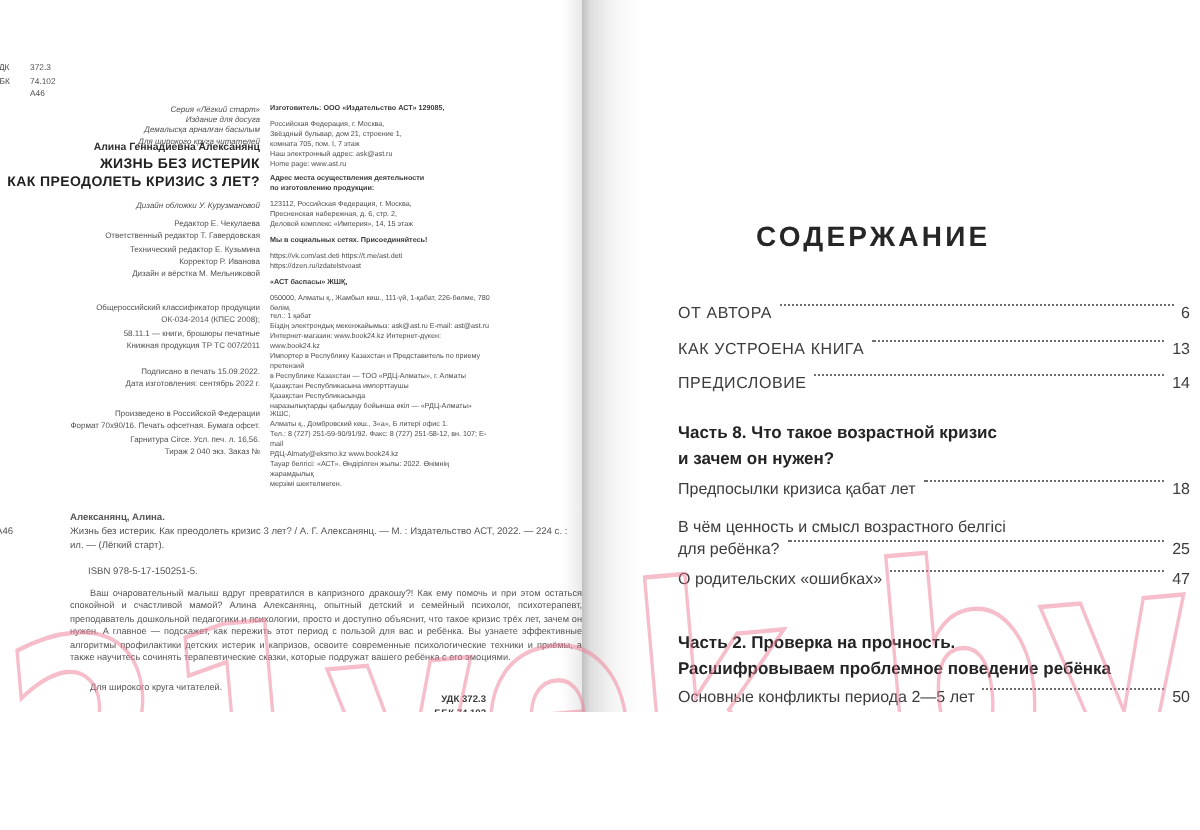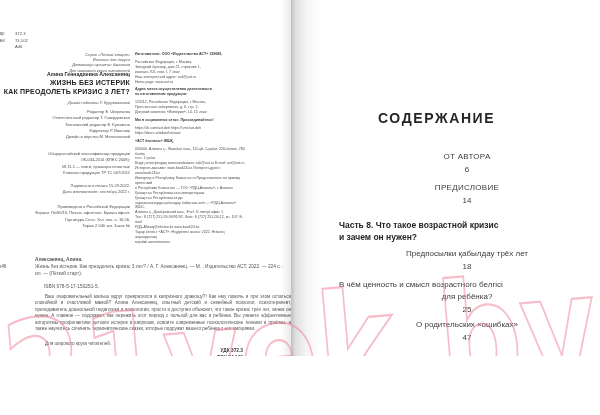--- a/index.html
+++ b/index.html
@@ -26,21 +26,21 @@
   
   .udk{display:grid;grid-template-columns:16px auto;column-gap:2px;font-size:4.2px;line-height:6.5px;}
   .author{font-size:5.2px;font-weight:bold;color:#2e2e2e;}
   .btitle{font-size:7px;font-weight:bold;color:#222;letter-spacing:.2px;}
   .pubcol div{margin-bottom:3px;}
   .biblio{font-size:4.8px;line-height:7px;color:#555;}
   .annot{font-size:4.6px;line-height:6.4px;text-align:justify;text-indent:10px;color:#555;}
   
   .cnt-head{font-size:14px;font-weight:bold;letter-spacing:1.6px;color:#262626;}
   .toc{position:absolute;left:44px;top:152px;width:256px;color:#3c3c3c;}
-  .toc-row{display:flex;align-items:center;font-size:8px;line-height:10px;margin-bottom:7.5px;flex-direction:column;}
+  .toc-row{display:flex;align-items:flex-start;font-size:8px;line-height:10px;margin-bottom:7.5px;}
   .toc-row .t{white-space:nowrap;}
   .toc-row .dots{flex:1;border-bottom:1px dotted #6e6e6e;margin:0 4px 2px;}
   .toc-row .p{white-space:nowrap;}
   .caps .t{letter-spacing:.3px;}
   .toc-part{font-size:8.5px;line-height:12.5px;font-weight:bold;color:#242424;white-space:pre-line;}
   .part1{margin-top:13px;margin-bottom:5px;}
   .part2{margin-top:20px;margin-bottom:4px;}
   .wrap2 .pre-line{font-size:8px;line-height:12.5px;}
   .wrap2{margin-bottom:5px;}
   .mb13{margin-bottom:13px !important;}
@@ -152,30 +152,35 @@
     <div class="abs cnt-head" style="left:83px;top:110px;">СОДЕРЖАНИЕ</div>
 
     <div class="toc">
 
       <div class="toc-row caps">
         <span class="t">ОТ АВТОРА</span>
         <span class="dots"></span>
         <span class="p">6</span>
       </div>
       <div class="toc-row caps">
+        <span class="t">КАК УСТРОЕНА КНИГА</span>
+        <span class="dots"></span>
+        <span class="p">13</span>
+      </div>
+      <div class="toc-row caps">
         <span class="t">ПРЕДИСЛОВИЕ</span>
         <span class="dots"></span>
         <span class="p">14</span>
       </div>
 
       <div class="toc-part part1">Часть 8. Что такое возрастной кризис
 и зачем он нужен?</div>
 
       <div class="toc-row">
-        <span class="t">Предпосылки қабылдау трёх лет</span>
+        <span class="t">Предпосылки кризиса қабат лет</span>
         <span class="dots"></span>
         <span class="p">18</span>
       </div>
 
       <div class="wrap2">
         <div class="pre-line">В чём ценность и смысл возрастного белгісі</div>
         <div class="toc-row" style="margin-bottom:0;">
           <span class="t">для ребёнка?</span>
           <span class="dots"></span>
           <span class="p">25</span>

